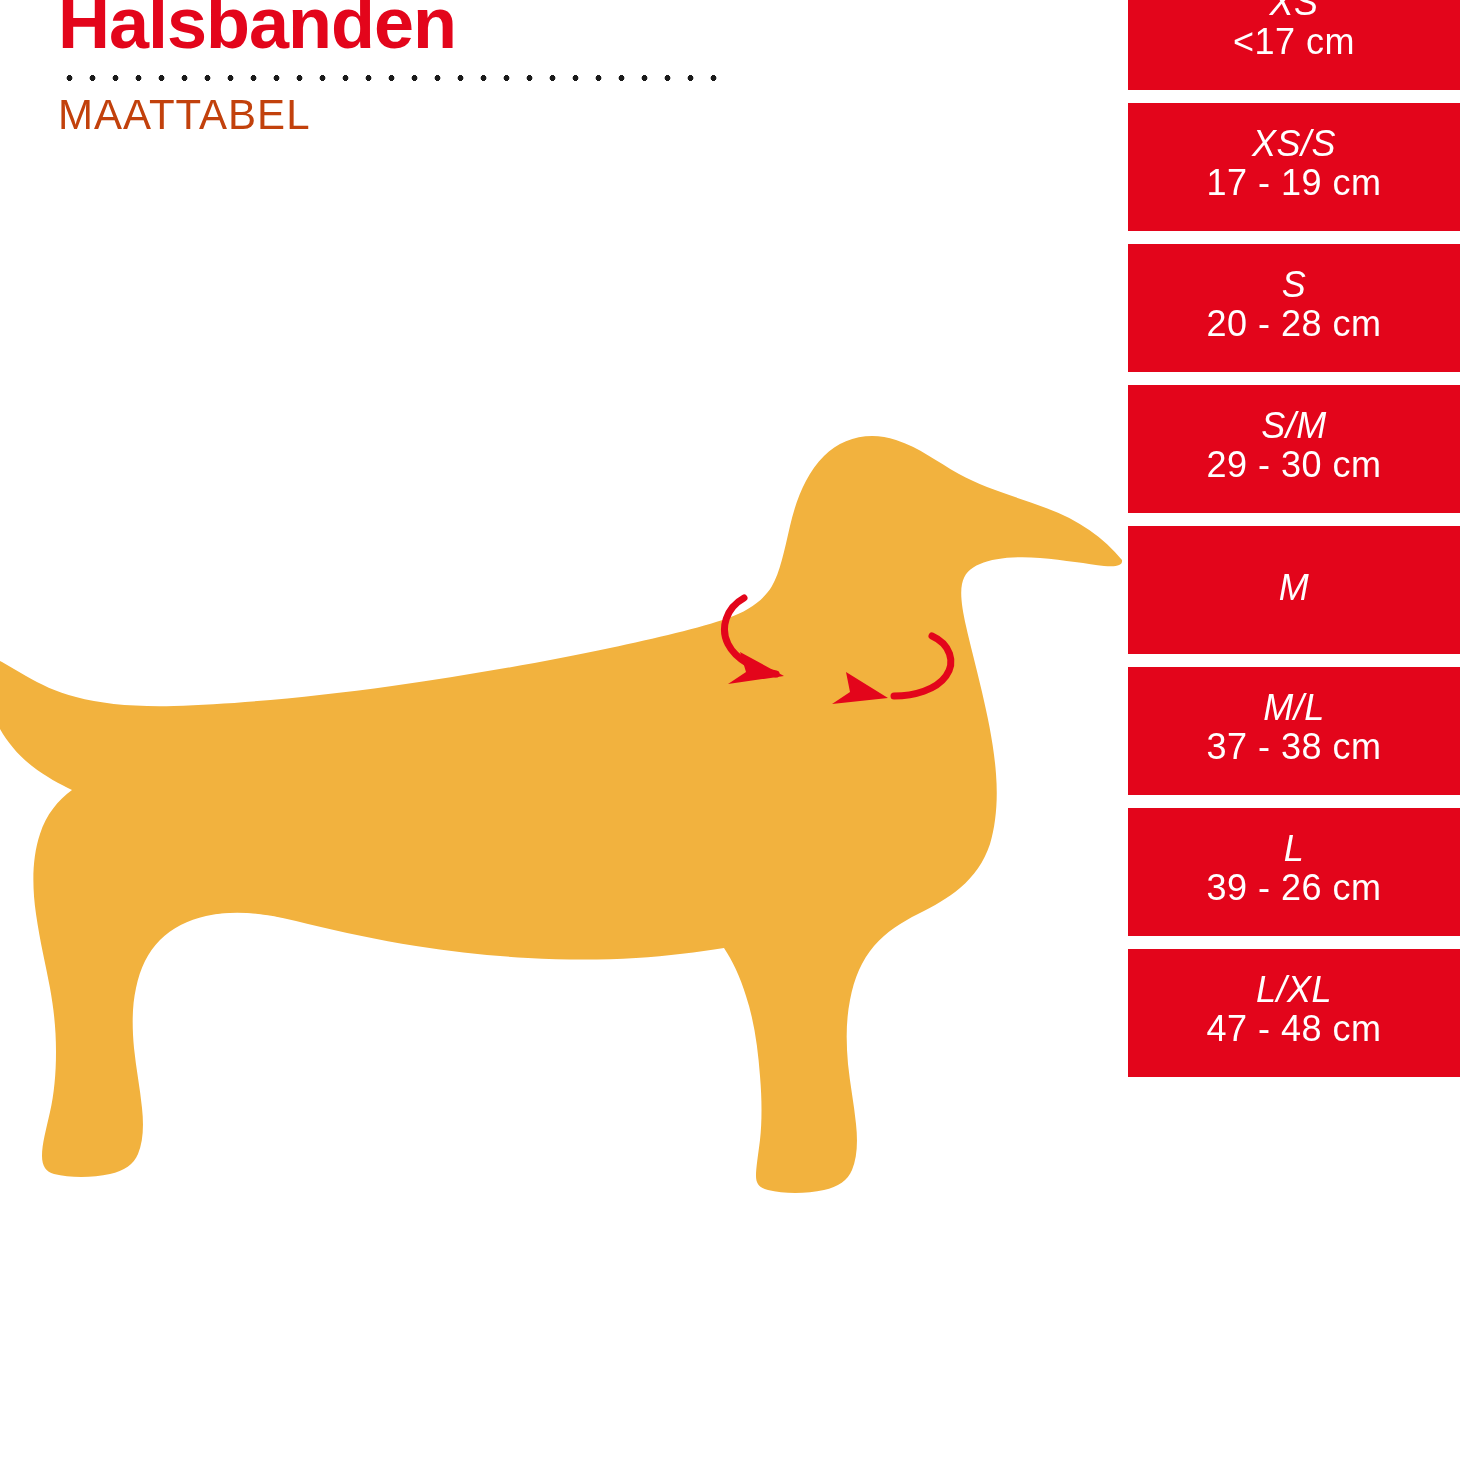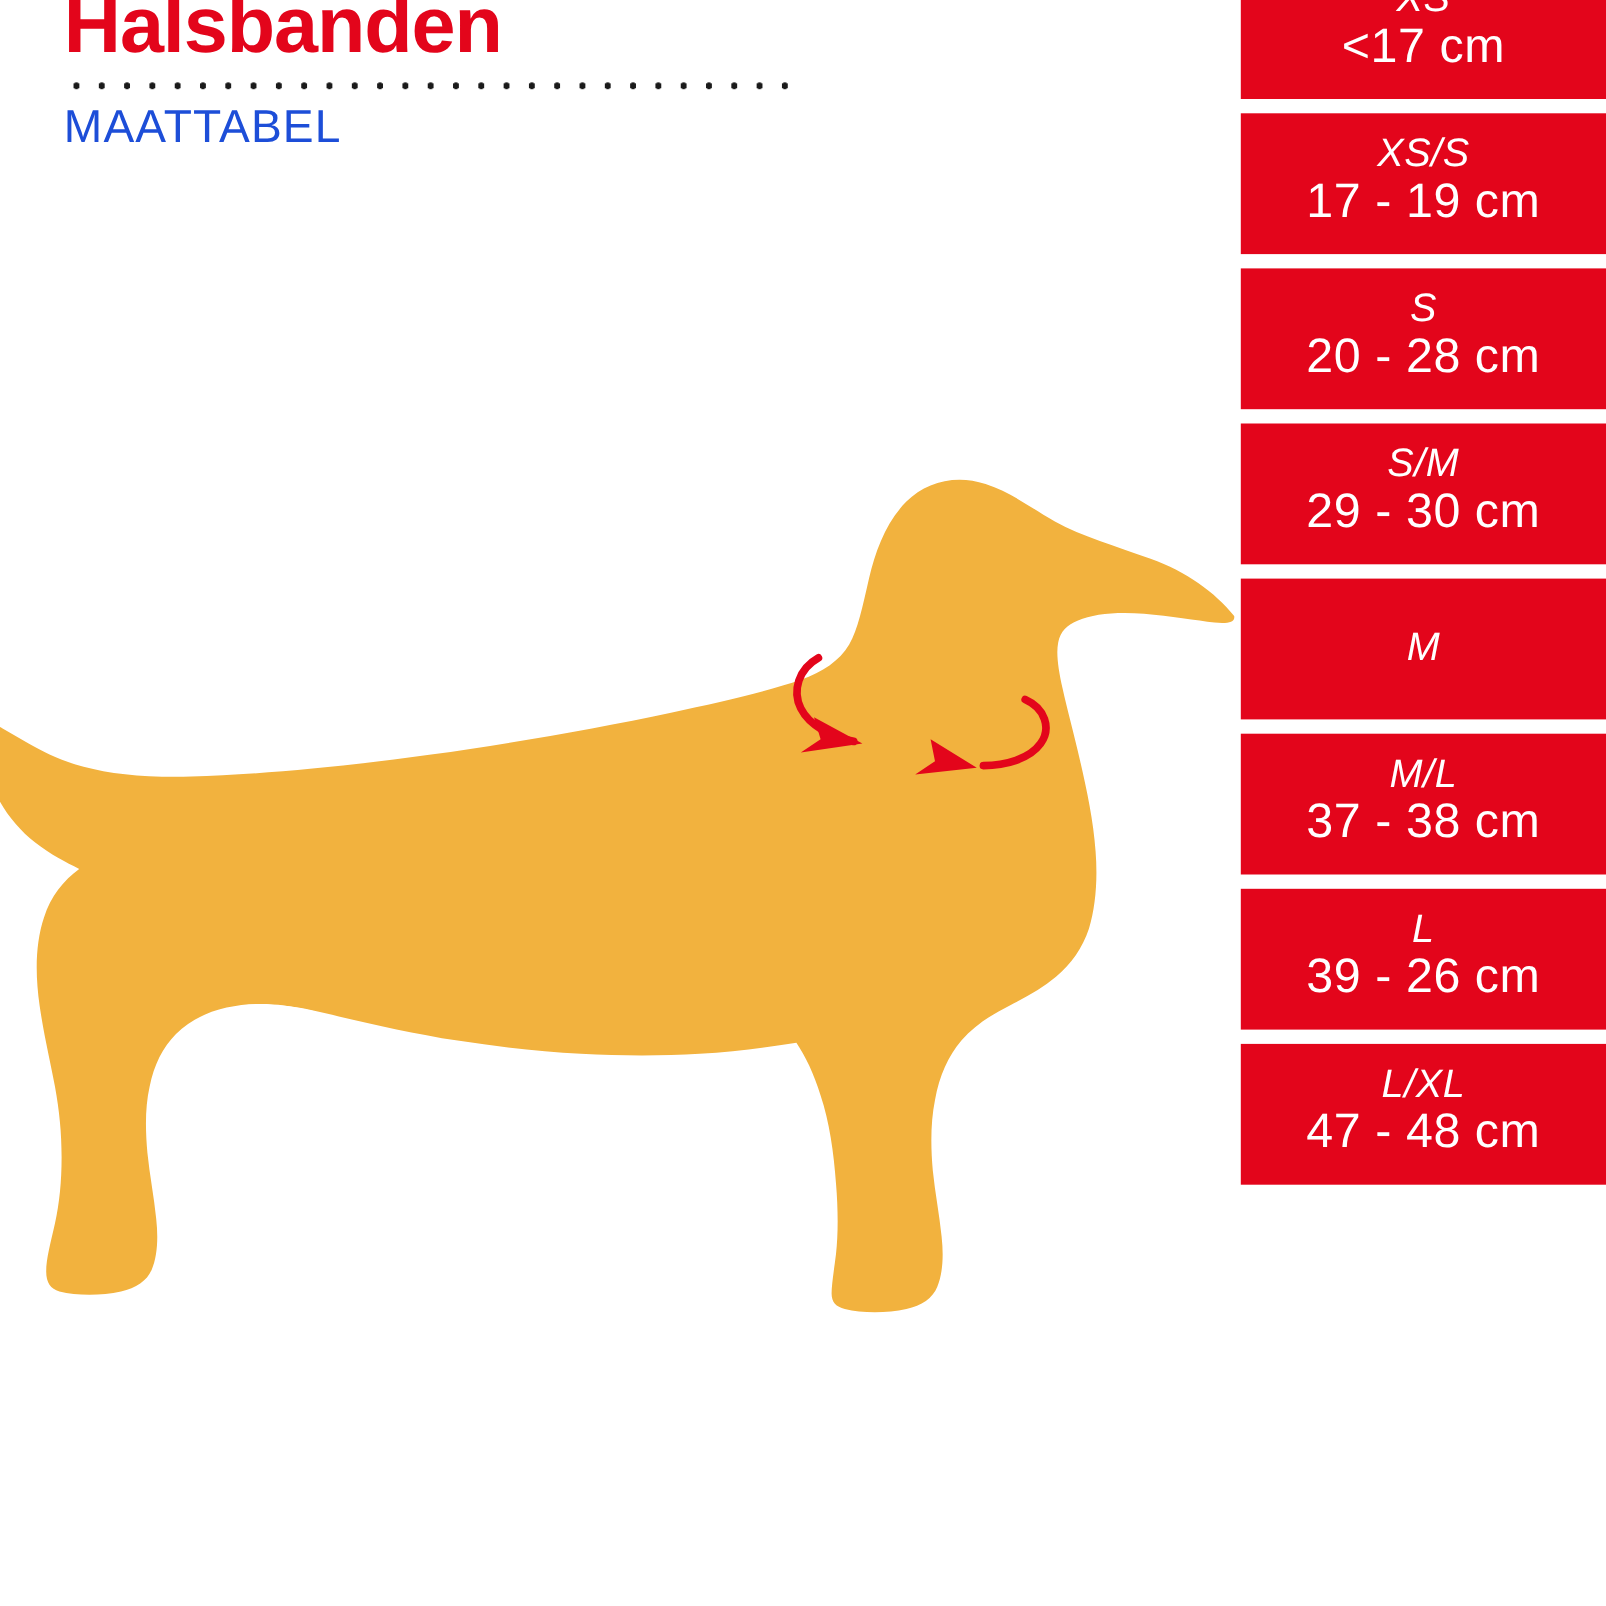--- a/index.html
+++ b/index.html
@@ -36,21 +36,21 @@
     height: 8px;
     width: 672px;
     background-image: radial-gradient(circle, #1a1a1a 2.9px, rgba(0,0,0,0) 3.1px);
     background-size: 23px 8px;
     background-repeat: repeat-x;
     background-position: 0 center;
   }
   #sub-title {
     margin-top: 10px;
     font-size: 42px;
-    color: #1d4ed8;
+    color: #c2410c;
     letter-spacing: 1px;
     font-weight: normal;
     line-height: 1.1;
   }
 
   
   #size-table {
     position: absolute;
     right: 0;
     top: -38px;
@@ -70,21 +70,21 @@
     box-sizing: border-box;
     padding-bottom: 4px;
   }
   .size-label {
     font-size: 36px;
     line-height: 1.0;
     letter-spacing: 0.5px;
     font-style: italic;
   }
   .size-range {
-    font-size: 44px;
+    font-size: 36px;
     line-height: 1.18;
     letter-spacing: 0.5px;
     white-space: nowrap;
     text-align: right;
   }
 
   
   #dog-figure {
     position: absolute;
     left: -16px;

